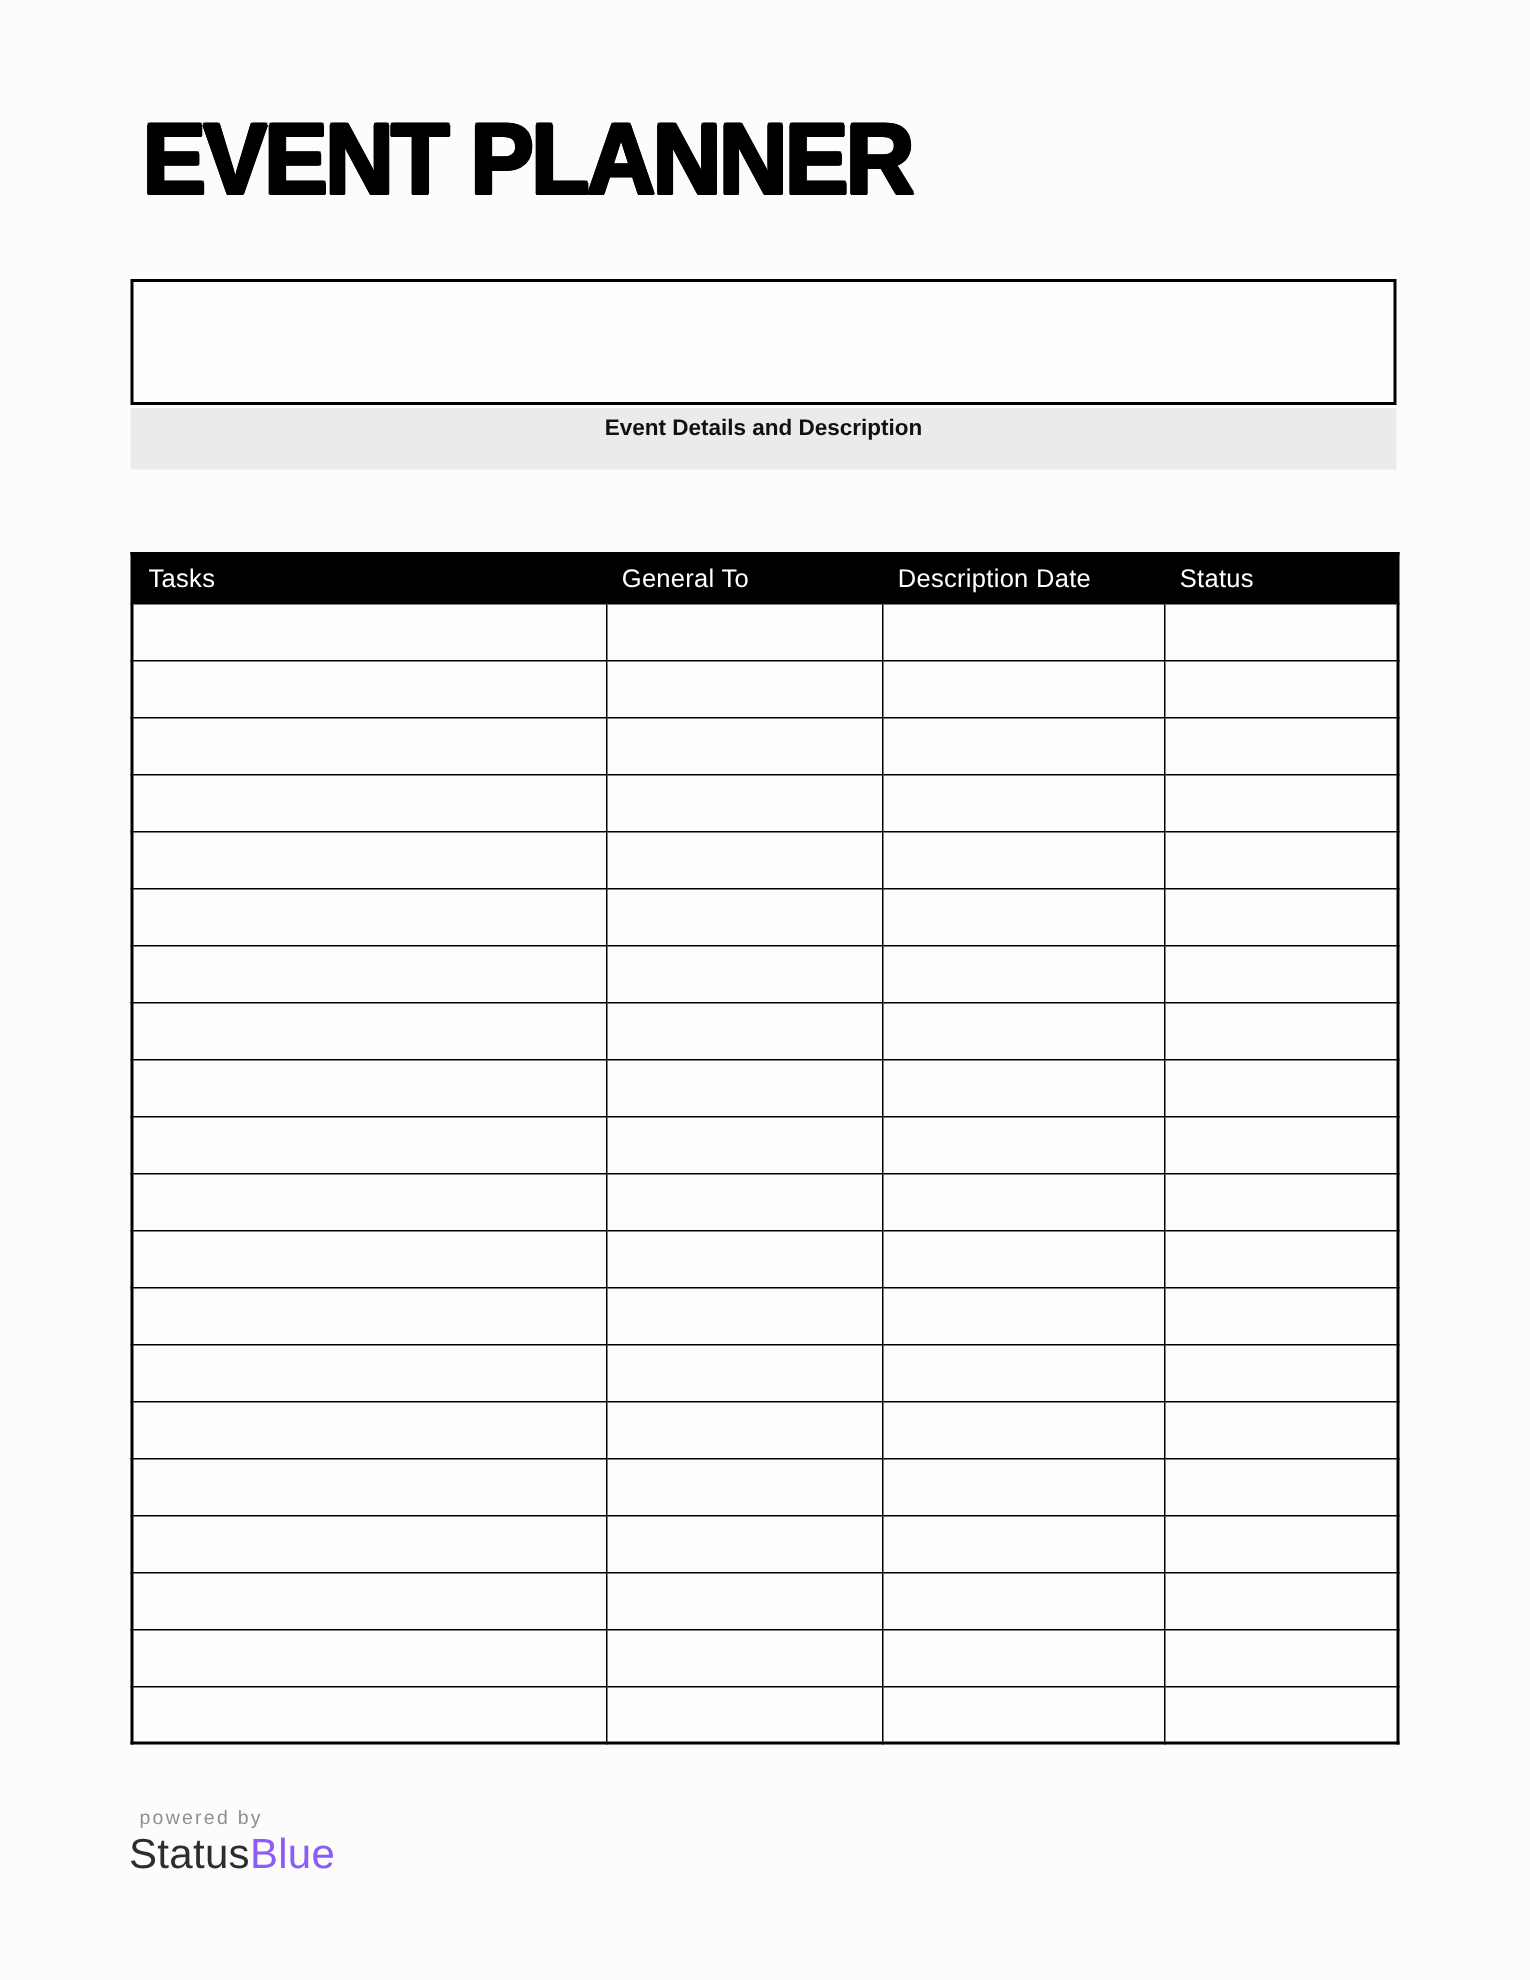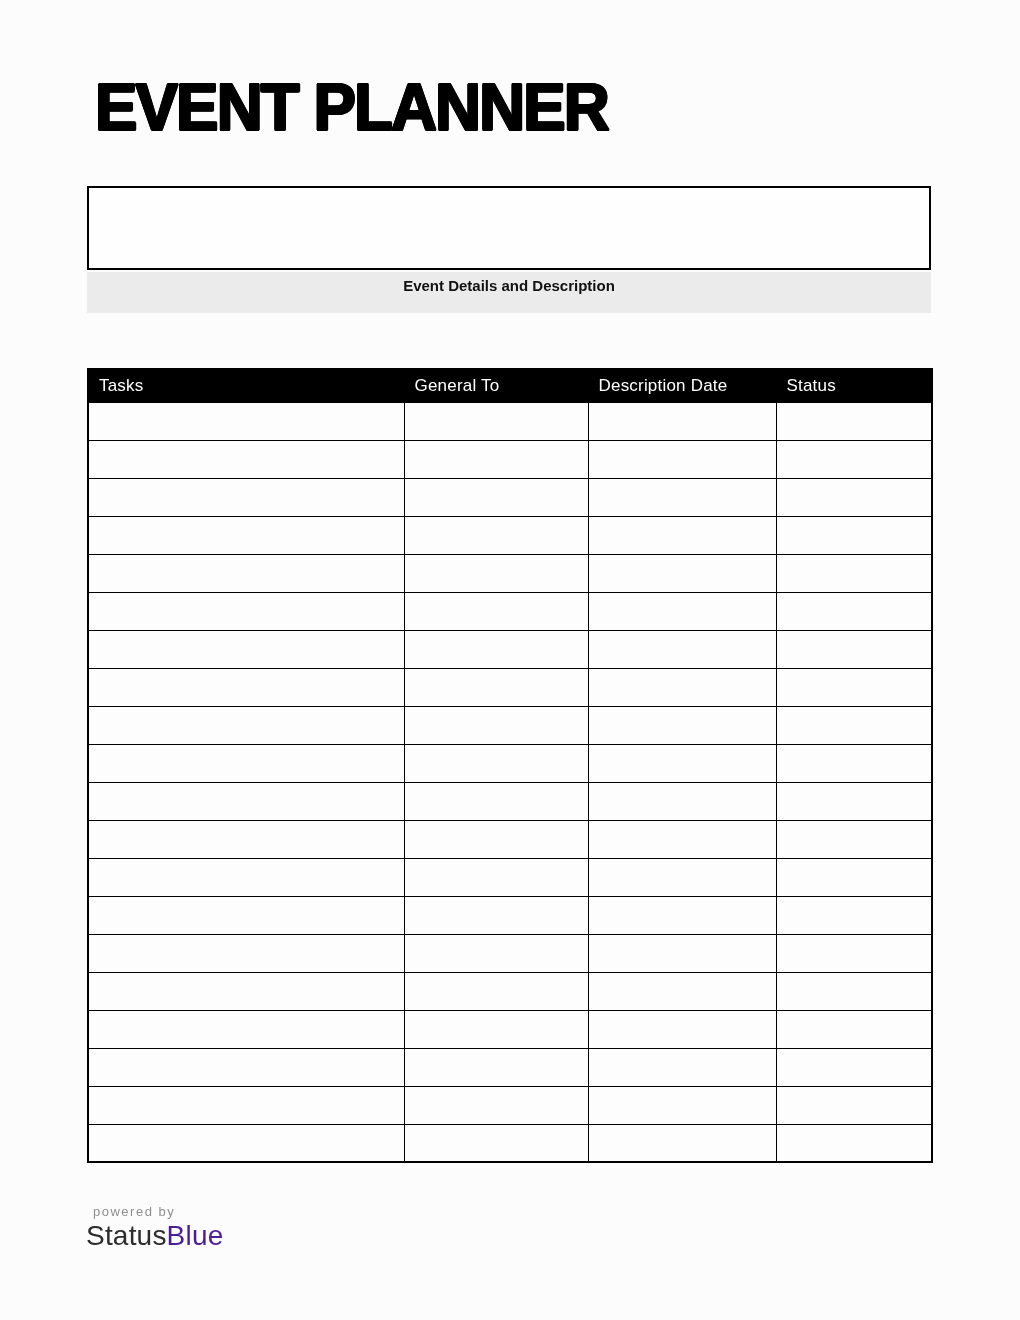--- a/index.html
+++ b/index.html
@@ -98,21 +98,21 @@
   }
   .brand {
     position: absolute;
     left: 86px;
     top: 1220px;
     font-size: 28px;
     letter-spacing: 0.2px;
     color: #2d2d2d;
     white-space: nowrap;
   }
-  .brand .accent { color: #4c1d95; }
+  .brand .accent { color: #8b5cf6; }
 </style>
 </head>
 <body>
 
 <div class="page">
 
   <h1 class="title">EVENT PLANNER</h1>
 
   <div class="desc-box"></div>
 

